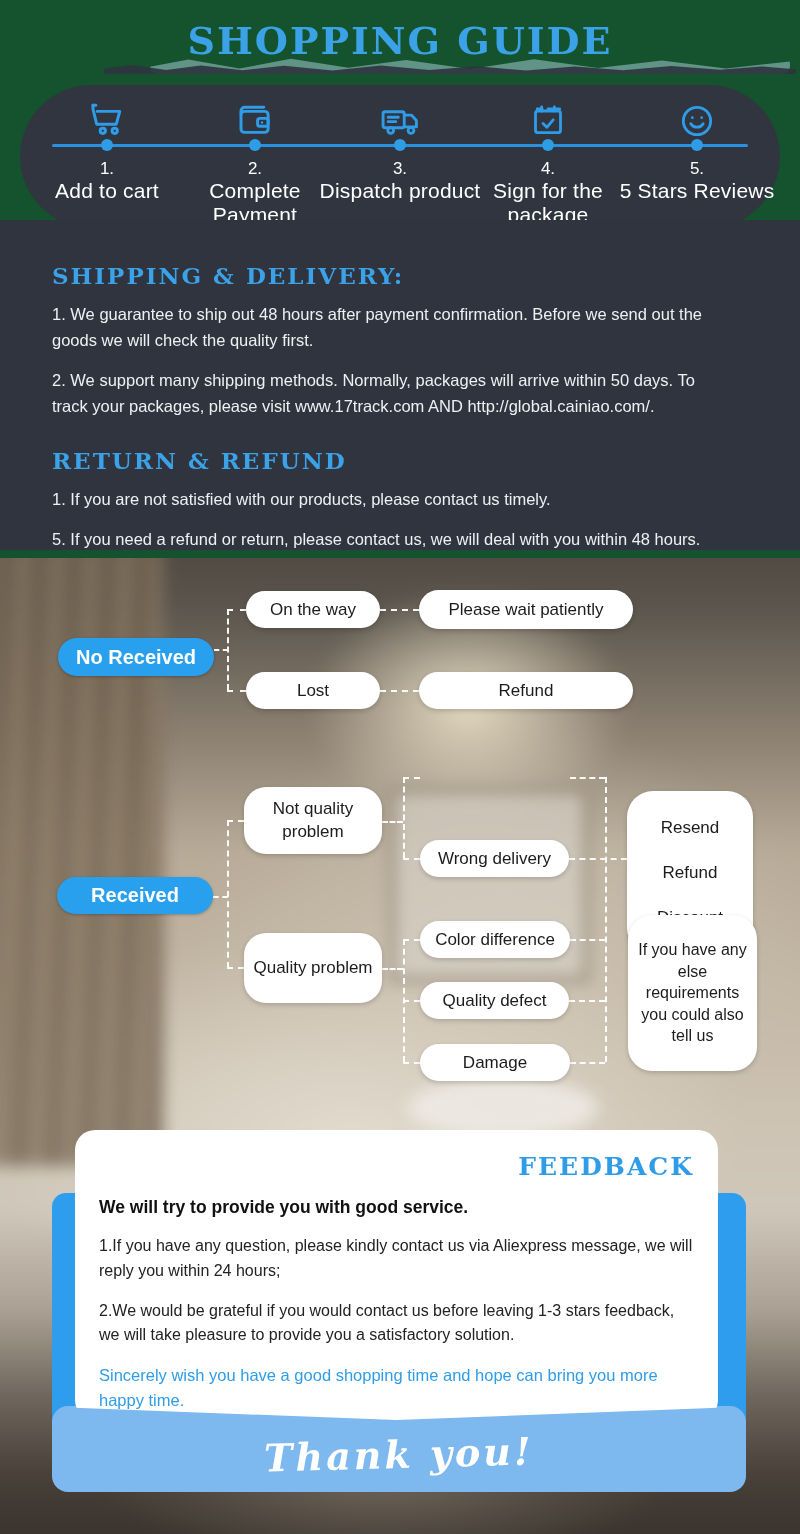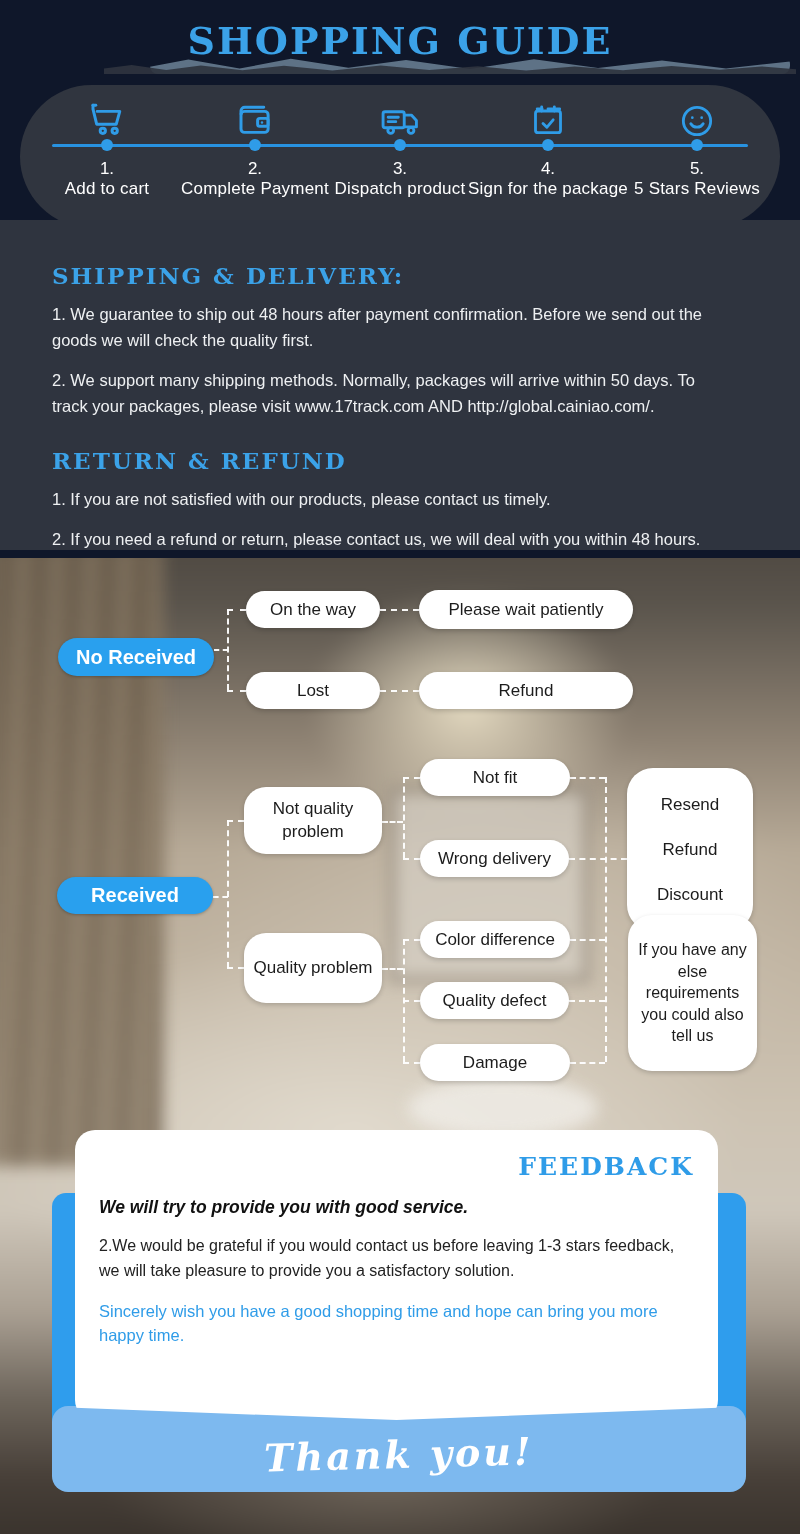--- a/index.html
+++ b/index.html
@@ -1,37 +1,37 @@
 <!DOCTYPE html>
 <html><head>
 <meta charset="utf-8">
 <style>
   html,body{margin:0;padding:0;background:#fff;}
-  .canvas{position:relative;width:800px;height:1534px;overflow:hidden;background:#0f172a;
+  .canvas{position:relative;width:800px;height:1534px;overflow:hidden;background:#14532d;
           font-family:"Liberation Sans",sans-serif;}
 
   
   .page-title{position:absolute;top:18px;left:0;width:100%;text-align:center;
     font-family:"DejaVu Serif",serif;font-weight:bold;font-size:38px;letter-spacing:3px;
     color:#3aa1e3;}
   .brush-strip{position:absolute;top:56px;left:150px;width:640px;height:18px;
     background:#bfe2f6;opacity:.45;border-radius:8px;
     clip-path:polygon(0 60%,6% 20%,14% 70%,22% 15%,31% 65%,40% 22%,50% 72%,60% 18%,70% 66%,80% 25%,90% 70%,100% 30%,100% 100%,0 100%);}
   .torn-strip{position:absolute;top:64px;left:104px;width:692px;height:10px;background:#2f343f;opacity:.92;
     clip-path:polygon(0 45%,4% 10%,9% 60%,14% 15%,20% 62%,26% 18%,33% 66%,40% 16%,47% 60%,54% 22%,61% 66%,68% 24%,75% 62%,82% 20%,89% 58%,95% 24%,100% 52%,100% 100%,0 100%);}
 
   
   .steps-banner{position:absolute;left:20px;top:85px;width:760px;height:143px;
     background:#30353f;border-radius:72px;}
   .timeline{position:absolute;left:32px;top:59px;width:696px;height:3px;background:#2892e0;border-radius:2px;}
   .timeline-dot{position:absolute;top:54px;width:12px;height:12px;border-radius:50%;background:#2f9ce8;}
   .step{position:absolute;top:0;width:170px;height:143px;transform:translateX(-50%);text-align:center;color:#fff;}
   .step .icon{position:absolute;top:15px;left:50%;transform:translateX(-50%);color:#2f9ce8;}
   .step .num{position:absolute;top:74px;left:0;width:100%;font-size:17px;}
-  .step .lbl{position:absolute;top:94px;left:0;width:100%;font-size:17px;letter-spacing:.2px;}
+  .step .lbl{position:absolute;top:94px;left:0;width:100%;font-size:21px;letter-spacing:.2px;}
 
   
   .info-section{position:absolute;left:0;top:220px;width:800px;height:330px;background:#2f343f;
     box-sizing:border-box;padding:42px 68px 0 52px;color:#eef0f2;}
   .stencil{font-family:"DejaVu Serif",serif;font-weight:bold;letter-spacing:2px;color:#3ba2e8;}
   .info-section h2{font-size:23px;margin:0 0 12px 0;}
   .info-section h2.second{margin-top:28px;}
   .para{font-size:16.5px;line-height:1.58;margin:0 0 14px 0;}
 
   
@@ -67,21 +67,21 @@
   
   .blue-card{position:absolute;left:52px;top:1193px;width:694px;height:267px;background:#2f9ded;border-radius:14px;}
   .thank-band{position:absolute;left:52px;top:1406px;width:694px;height:86px;background:#7db9ef;border-radius:16px;
     display:flex;align-items:center;justify-content:center;}
   .thank-text{color:#fff;font-family:"DejaVu Serif",serif;font-style:italic;font-weight:bold;
     font-size:38px;letter-spacing:3px;transform:rotate(-1.5deg);padding-top:10px;}
   .white-card{position:absolute;left:75px;top:1130px;width:643px;height:290px;background:#fff;border-radius:20px;
     clip-path:polygon(0 0,100% 0,100% 95.8%,50% 100%,0 95.8%);
     box-sizing:border-box;padding:18px 24px 0 24px;}
   .feedback-heading{text-align:right;font-size:25px;margin:4px 0 16px 0;color:#2f9ce8;}
-  .feedback-intro{font-size:17.5px;font-weight:bold;color:#111;margin:0 0 16px 0;font-style:italic;}
+  .feedback-intro{font-size:17.5px;font-weight:bold;color:#111;margin:0 0 16px 0;}
   .feedback-para{font-size:16px;line-height:1.55;color:#222;margin:0 0 15px 0;}
   .feedback-note{font-size:16.5px;line-height:1.5;color:#2f9ce8;margin:0;}
 </style>
 </head>
 <body>
 
 <div class="canvas">
 
   <div class="page-title stencil">SHOPPING GUIDE</div>
   <div class="brush-strip"></div>
@@ -155,21 +155,21 @@
       <div class="lbl">5 Stars Reviews</div>
     </div>
   </div>
 
   <div class="info-section">
     <h2 class="stencil">SHIPPING &amp; DELIVERY:</h2>
     <p class="para">1. We guarantee to ship out 48 hours after payment confirmation. Before we send out the goods we will check the quality first.</p>
     <p class="para">2. We support many shipping methods. Normally, packages will arrive within 50 days. To track your packages, please visit www.17track.com AND http://global.cainiao.com/.</p>
     <h2 class="stencil second">RETURN &amp; REFUND</h2>
     <p class="para">1. If you are not satisfied with our products, please contact us timely.</p>
-    <p class="para">2. If you need a refund or return, please contact us, we will deal with you within 48 hours.</p>
+    <p class="para">5. If you need a refund or return, please contact us, we will deal with you within 48 hours.</p>
   </div>
 
   <div class="photo-section">
     <div class="photo-base"></div>
     <div class="curtain"></div>
     <div class="wall-frame"></div>
     <div class="table-top"></div>
 
     <div class="dash-h" style="left:214px;top:91px;width:14px;"></div>
     <div class="dash-v" style="left:227px;top:51px;height:81px;"></div>
@@ -201,42 +201,42 @@
     <div class="dash-h" style="left:569px;top:442px;width:36px;"></div>
     <div class="dash-h" style="left:570px;top:504px;width:35px;"></div>
     <div class="dash-v" style="left:686px;top:357px;height:17px;"></div>
 
     <div class="flow-blue" style="left:58px;top:80px;width:156px;height:38px;">No Received</div>
     <div class="flow-white" style="left:246px;top:33px;width:134px;height:37px;">On the way</div>
     <div class="flow-white" style="left:419px;top:32px;width:214px;height:39px;">Please wait patiently</div>
     <div class="flow-white" style="left:246px;top:114px;width:134px;height:37px;">Lost</div>
     <div class="flow-white" style="left:419px;top:114px;width:214px;height:37px;">Refund</div>
 
-    <div class="flow-white" style="left:420px;top:201px;width:150px;height:37px;">Not fit</div>
     <div class="flow-white flow-box" style="left:244px;top:229px;width:138px;height:67px;">Not quality problem</div>
     <div class="flow-white" style="left:420px;top:282px;width:149px;height:37px;">Wrong delivery</div>
 
-    <div class="flow-white resend-box" style="left:627px;top:210px;width:118px;height:135px;">
+    <div class="flow-white resend-box" style="left:627px;top:233px;width:118px;height:135px;">
       <span>Resend</span>
       <span>Refund</span>
       <span>Discount</span>
     </div>
 
     <div class="flow-blue" style="left:57px;top:319px;width:156px;height:37px;">Received</div>
     <div class="flow-white" style="left:420px;top:363px;width:150px;height:37px;">Color difference</div>
     <div class="flow-white flow-box" style="left:244px;top:375px;width:138px;height:70px;">Quality problem</div>
     <div class="flow-white" style="left:420px;top:424px;width:149px;height:37px;">Quality defect</div>
     <div class="flow-white" style="left:420px;top:486px;width:150px;height:37px;">Damage</div>
     <div class="flow-white anyelse-box" style="left:628px;top:357px;width:117px;height:140px;">If you have any else requirements you could also tell us</div>
   </div>
 
   <div class="blue-card"></div>
   <div class="thank-band">
     <span class="thank-text">Thank you!</span>
   </div>
   <div class="white-card">
     <h3 class="feedback-heading stencil" style="color:#2f9ce8;">FEEDBACK</h3>
     <p class="feedback-intro">We will try to provide you with good service.</p>
+    <p class="feedback-para">1.If you have any question, please kindly contact us via Aliexpress message, we will reply you within 24 hours;</p>
     <p class="feedback-para">2.We would be grateful if you would contact us before leaving 1-3 stars feedback, we will take pleasure to provide you a satisfactory solution.</p>
     <p class="feedback-note">Sincerely wish you have a good shopping time and hope can bring you more happy time.</p>
   </div>
 
 </div>
 
 </body></html>

